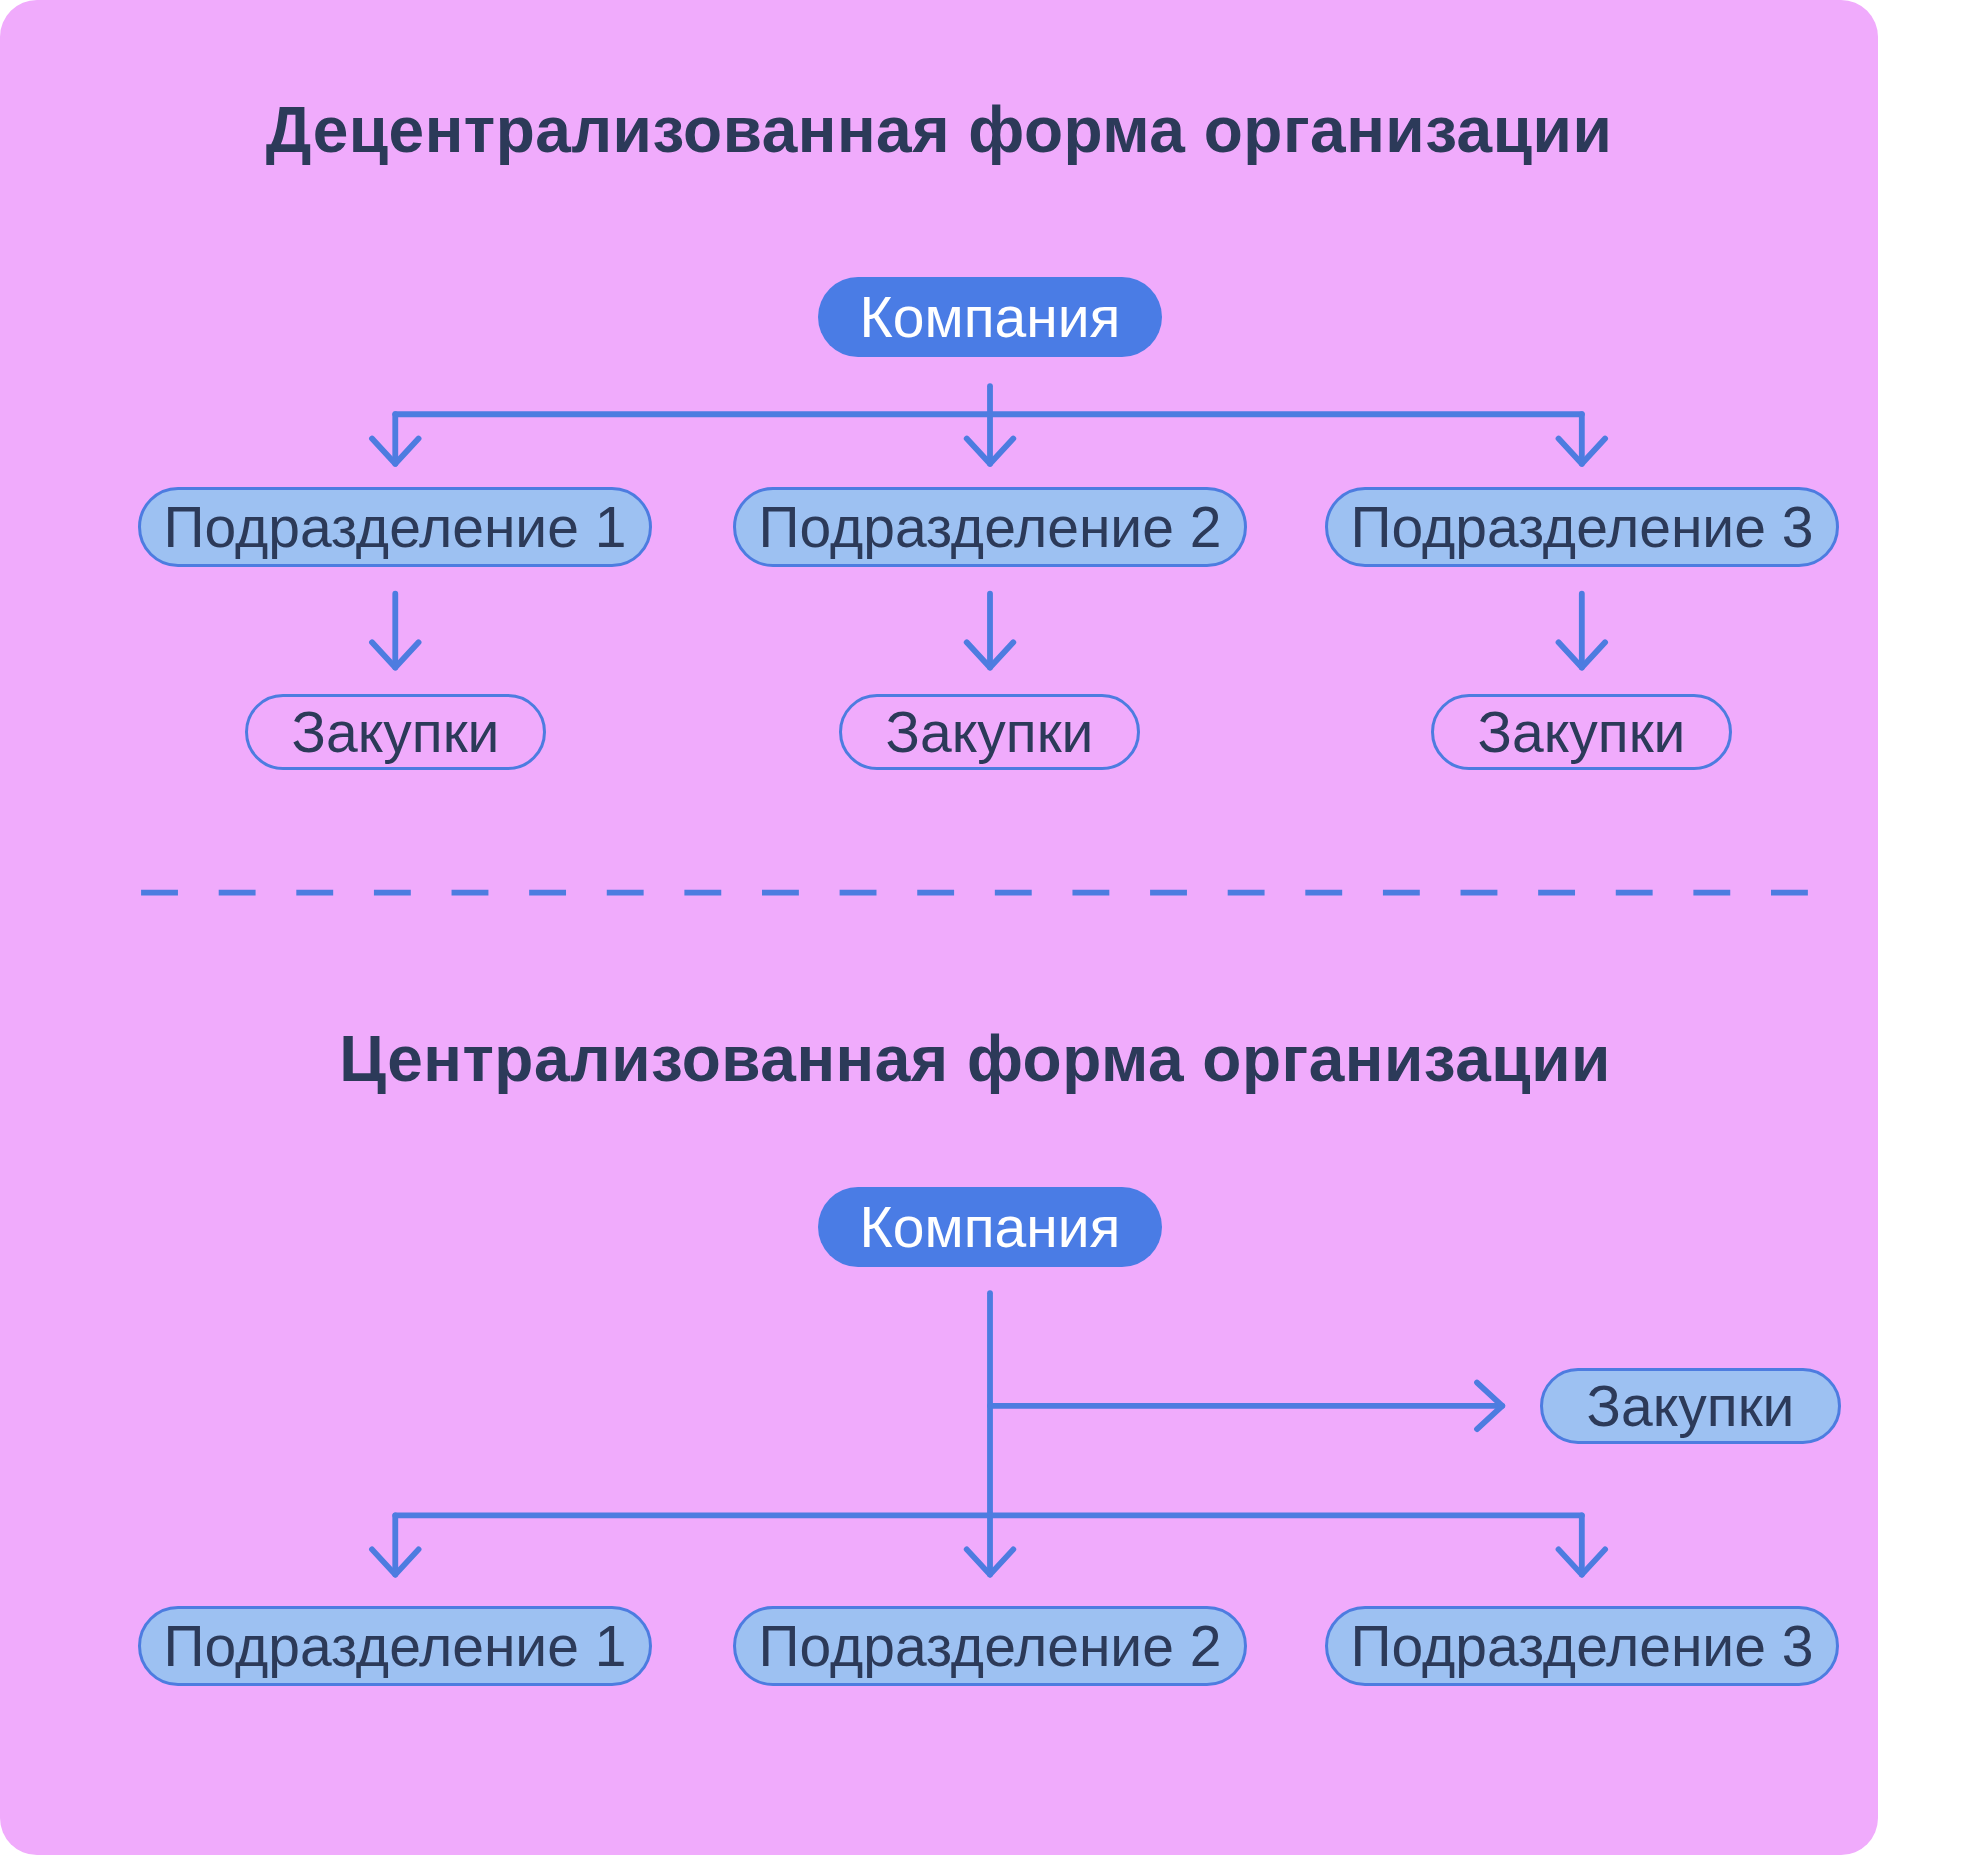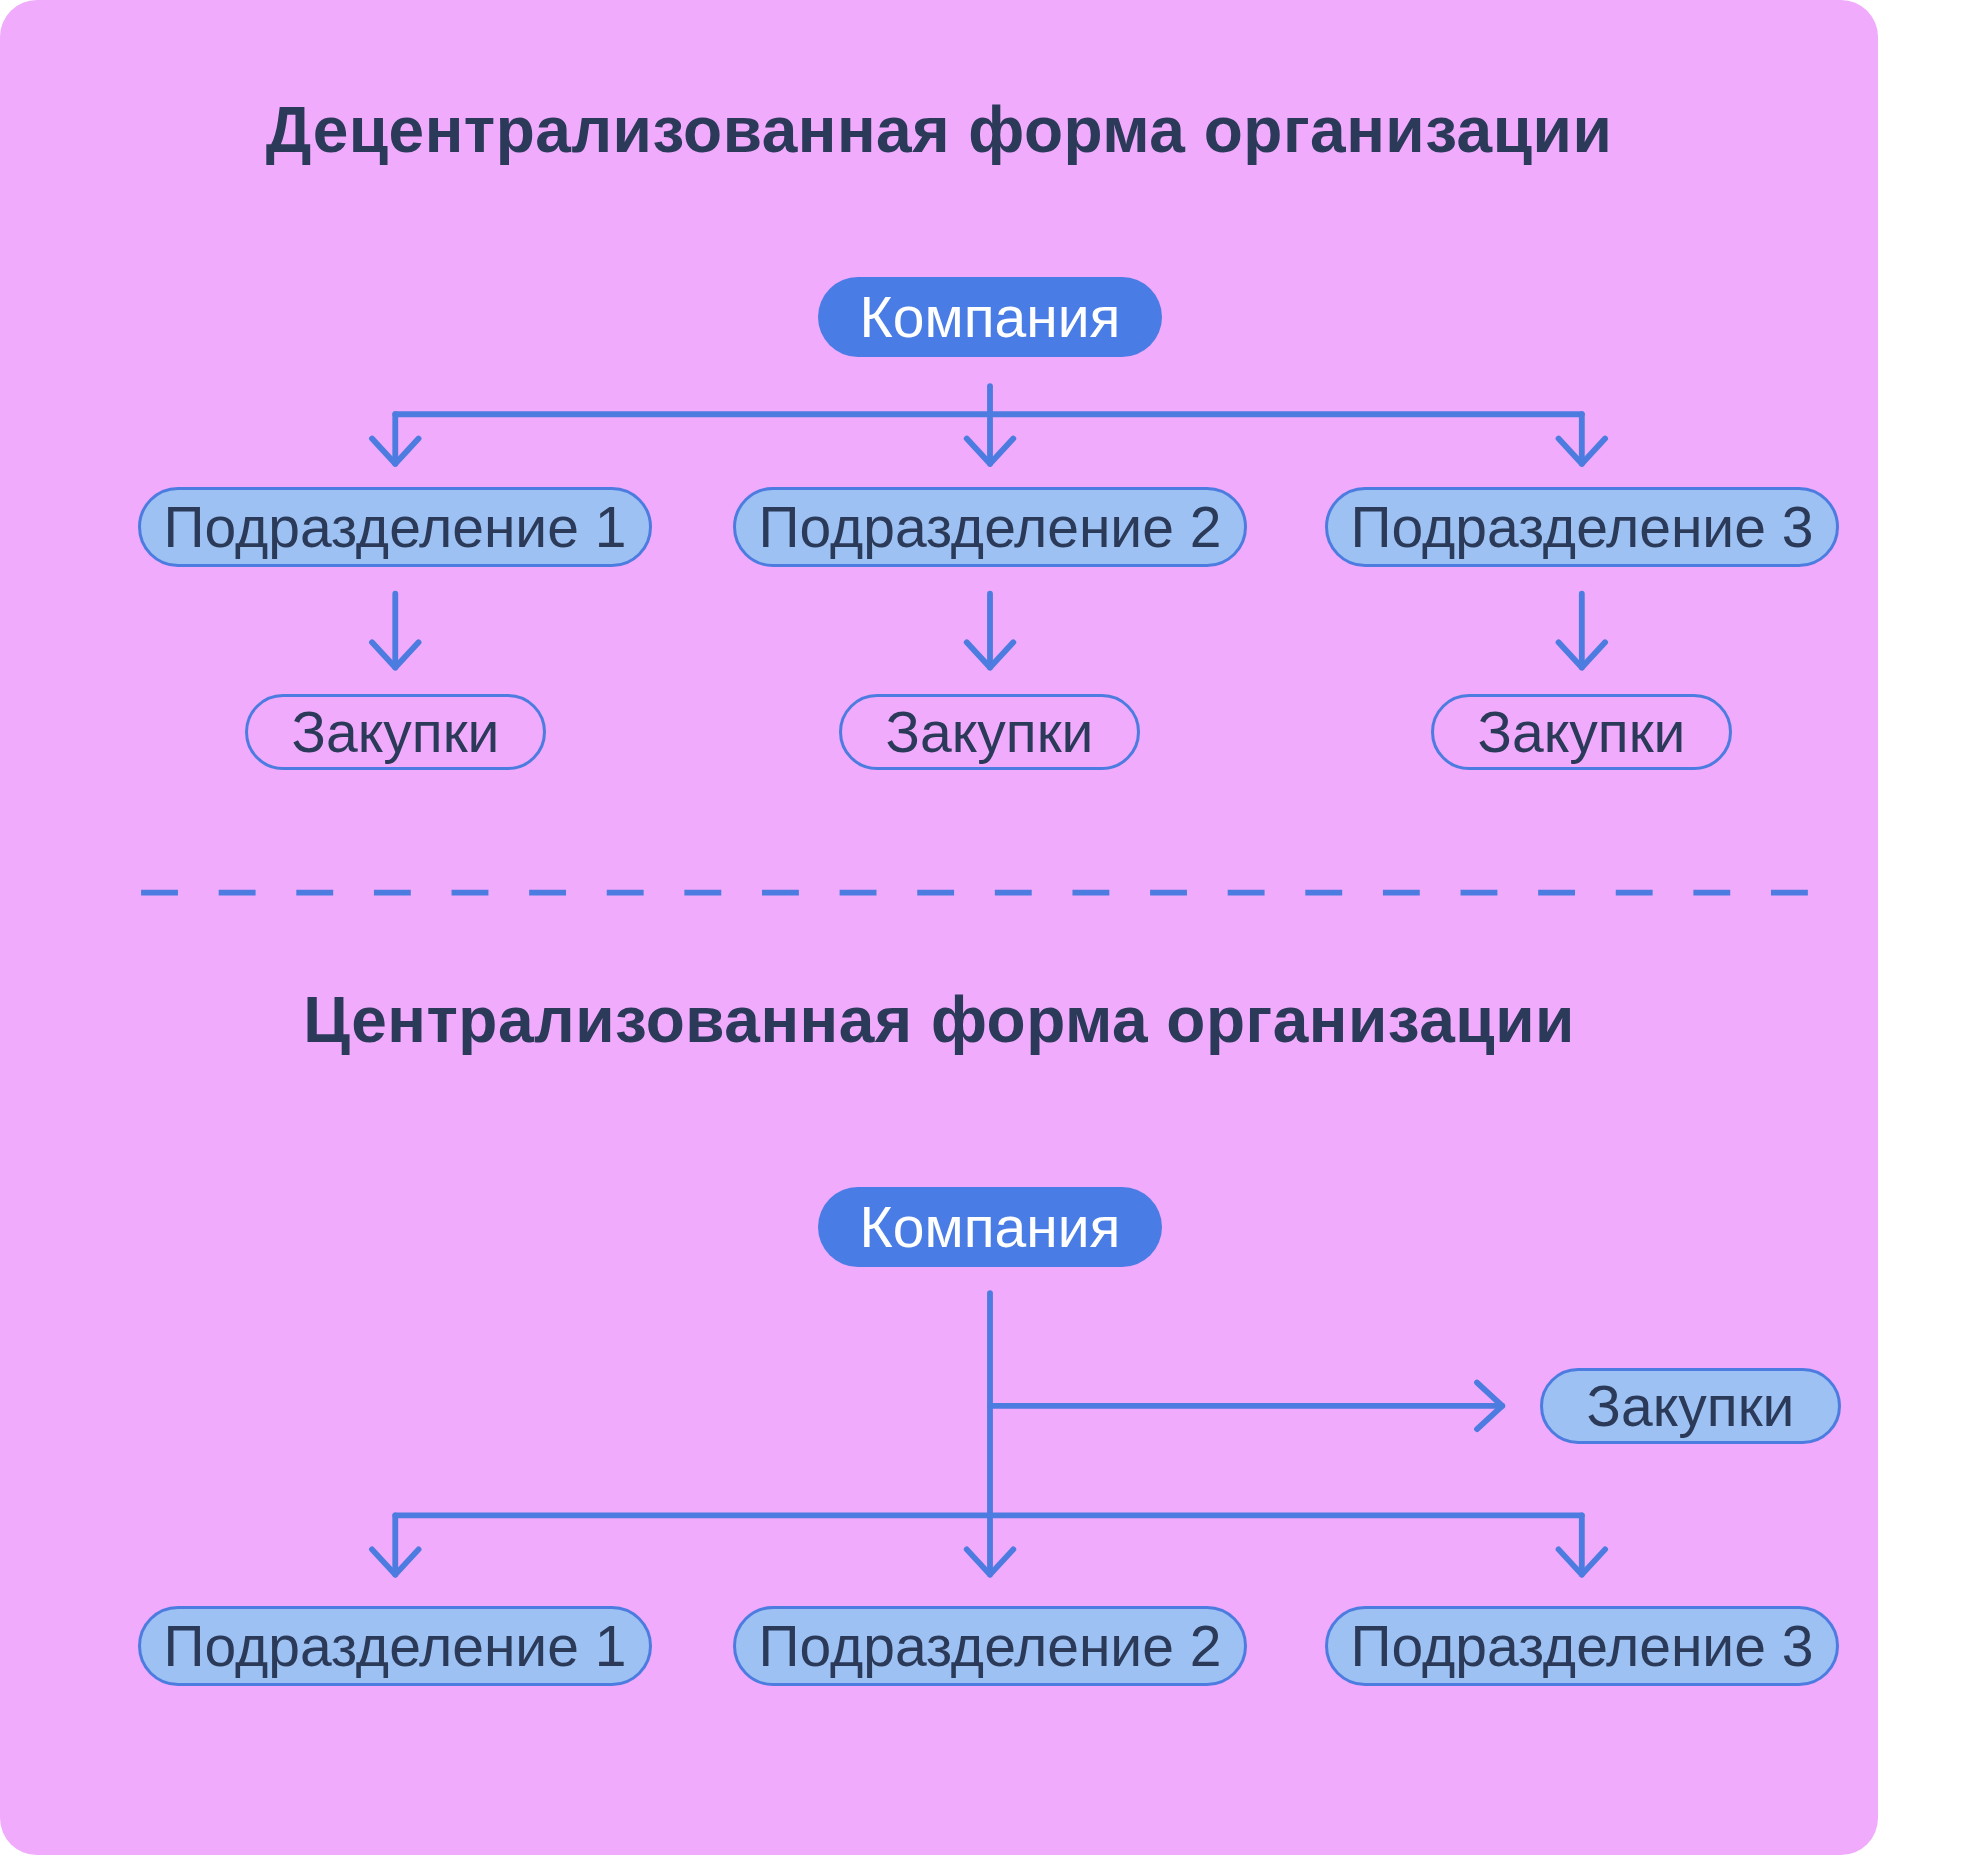--- a/index.html
+++ b/index.html
@@ -81,21 +81,21 @@
   <div class="node filled" style="left: 818px; top: 277px; width: 344px; height: 80px;">Компания</div>
 
   <div class="node light" style="left: 138px; top: 487px; width: 514px; height: 80px;">Подразделение 1</div>
   <div class="node light" style="left: 733px; top: 487px; width: 514px; height: 80px;">Подразделение 2</div>
   <div class="node light" style="left: 1325px; top: 487px; width: 514px; height: 80px;">Подразделение 3</div>
 
   <div class="node outline" style="left: 245px; top: 694px; width: 301px; height: 76px;">Закупки</div>
   <div class="node outline" style="left: 839px; top: 694px; width: 301px; height: 76px;">Закупки</div>
   <div class="node outline" style="left: 1431px; top: 694px; width: 301px; height: 76px;">Закупки</div>
 
-  <div class="section-title" style="top: 983px;">Централизованная форма организации</div>
+  <div class="section-title" style="top: 1022px; padding-left: 36px;">Централизованная форма организации</div>
 
   <div class="node filled" style="left: 818px; top: 1187px; width: 344px; height: 80px;">Компания</div>
 
   <div class="node light" style="left: 1540px; top: 1368px; width: 301px; height: 76px;">Закупки</div>
 
   <div class="node light" style="left: 138px; top: 1606px; width: 514px; height: 80px;">Подразделение 1</div>
   <div class="node light" style="left: 733px; top: 1606px; width: 514px; height: 80px;">Подразделение 2</div>
   <div class="node light" style="left: 1325px; top: 1606px; width: 514px; height: 80px;">Подразделение 3</div>
 
   <svg class="connectors" width="1980" height="1855" viewBox="0 0 2040 1912">

